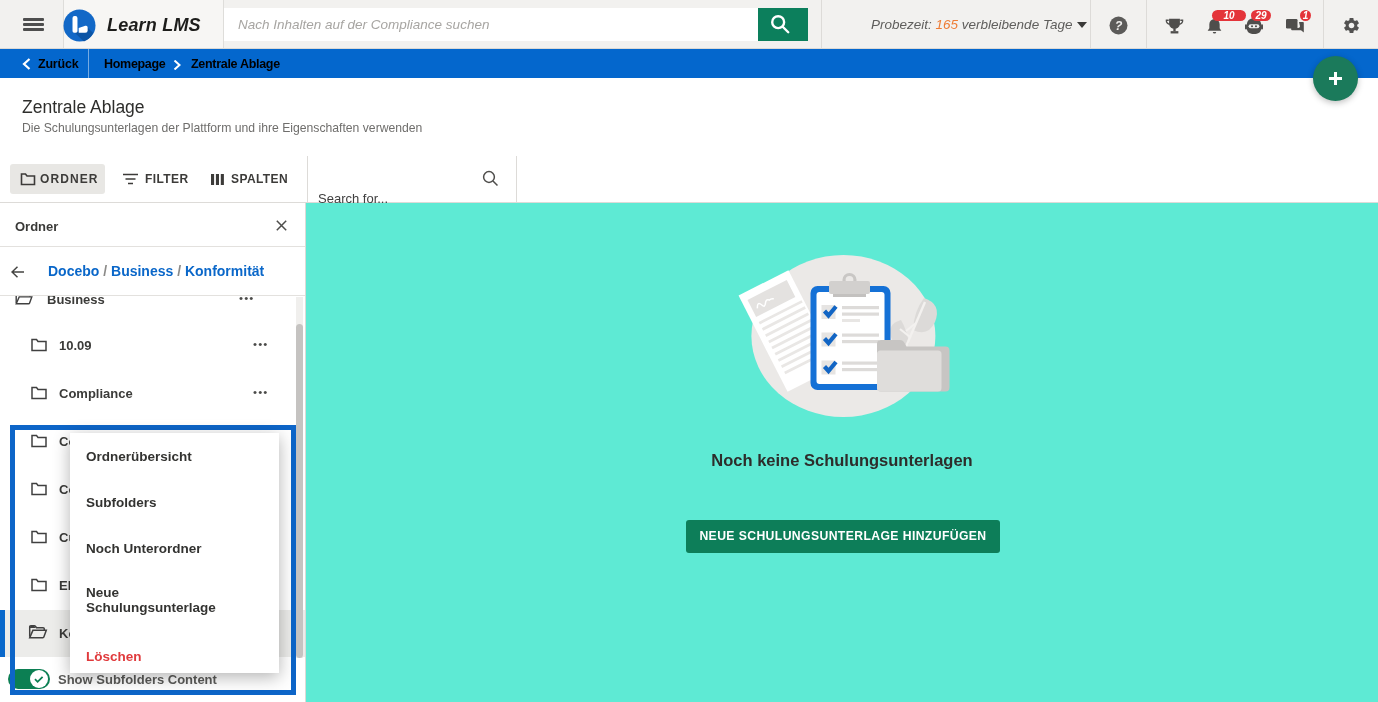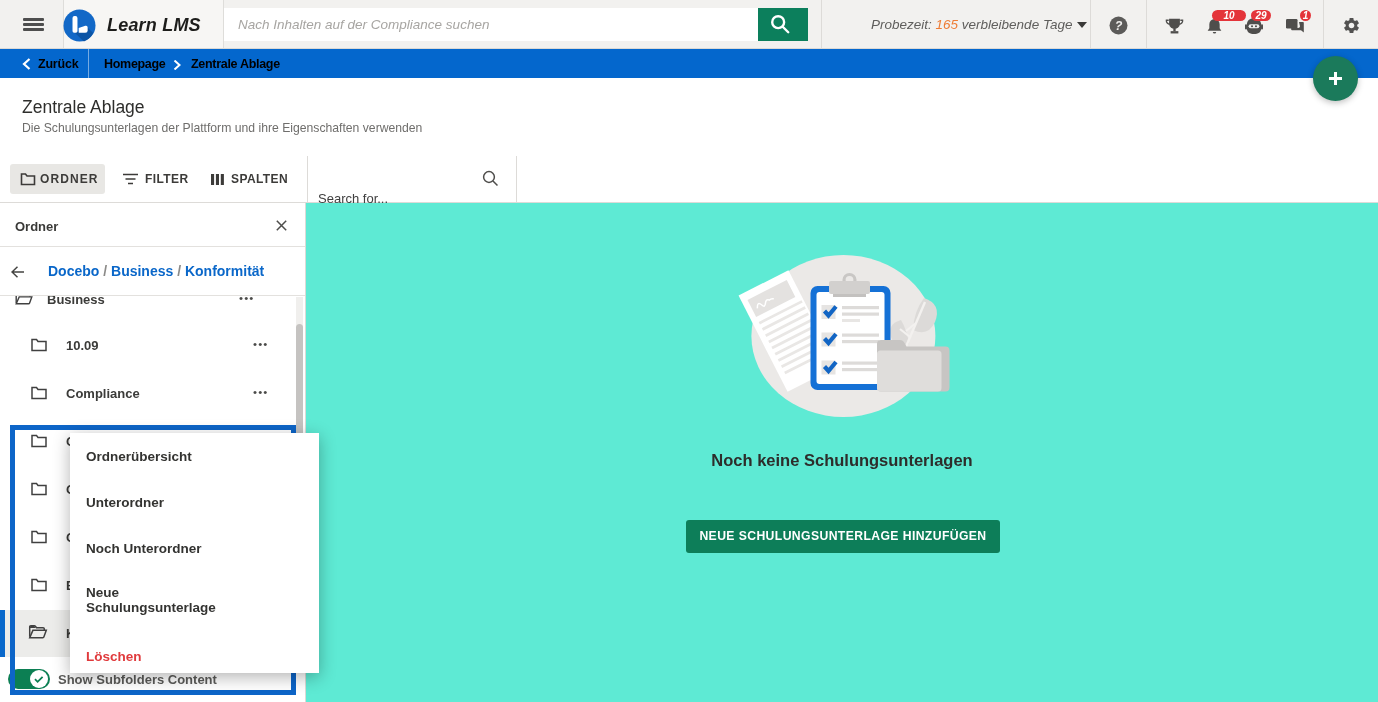--- a/index.html
+++ b/index.html
@@ -47,34 +47,34 @@
   #mainarea { position:absolute; left:306px; top:203px; width:1072px; height:499px; background:#5eead4; }
 
   #panelhead { position:absolute; left:0; top:0; width:305px; height:44px; border-bottom:1px solid #e3e1de; }
   #panelhead .t { position:absolute; left:15px; top:16px; font-size:13px; font-weight:bold; color:#3a3a38; }
   #panelcrumb { position:absolute; left:0; top:44px; width:305px; height:49px; border-bottom:1px solid #e3e1de; font-size:14px; font-weight:bold; }
   #panelcrumb .lnk { color:#0a67c9; }
   #panelcrumb .sep { color:#8b8a88; }
 
   #tree { position:absolute; left:0; top:93px; width:305px; height:365px; overflow:hidden; }
   .trow { position:absolute; left:0; width:306px; height:48px; }
-  .trow .lbl { position:absolute; left:66px; top:16px; font-size:13px; font-weight:bold; color:#3b3b39; }
+  .trow .lbl { position:absolute; left:59px; top:16px; font-size:13px; font-weight:bold; color:#3b3b39; }
   .trow .dots { position:absolute; left:253px; top:16px; font-size:11.5px; color:#4a4a48; letter-spacing:1.1px; }
   .selbar { position:absolute; left:0; width:5px; background:#0968cb; }
   #subtext { position:absolute; left:58px; top:469px; font-size:13px; font-weight:bold; color:#5b5b59; }
 
   
   #sbtrack { position:absolute; left:295.5px; top:94px; width:7px; height:361px; background:#f0efed; }
   #sbthumb { position:absolute; left:295.5px; top:121px; width:7px; height:334px; background:#c5c3c1; border-radius:4px; }
 
   
   #selbox { position:absolute; left:10px; top:425px; width:286px; height:270px; border:5px solid #0d65c8; z-index:5; }
 
   
-  #popup { position:absolute; left:70px; top:433px; width:249px; height:240px; background:#fff; box-shadow:0 4px 16px rgba(0,0,0,0.30); z-index:6;padding-left:26px; }
+  #popup { position:absolute; left:70px; top:433px; width:209px; height:240px; background:#fff; box-shadow:0 4px 16px rgba(0,0,0,0.30); z-index:6;padding-left:26px; }
   #popup .mi { position:absolute; left:16px; font-size:13.5px; font-weight:bold; color:#333331; }
 
   
   #illus { position:absolute; left:422px; top:42px; }
   #eh { position:absolute; left:0; top:248px; width:1072px; text-align:center; font-size:16.5px; font-weight:bold; color:#2d2d2b; }
   #ed { position:absolute; left:0; top:277px; width:1072px; text-align:center; font-size:13.2px; color:#4e4d4b; }
   #ebtn { position:absolute; left:380px; top:317px; width:314px; height:33px; background:#0d7e59; border-radius:3px; color:#fff; font-size:12.2px; font-weight:bold; letter-spacing:0.4px; text-align:center; line-height:33px; }
 
   #fab { position:absolute; left:1313px; top:56px; width:45px; height:45px; border-radius:50%; background:#1b7a5b; box-shadow:0 2px 6px rgba(0,0,0,0.25); z-index:10; }
   #fab:before { content:""; position:absolute; left:16.3px; top:20.8px; width:12.4px; height:3.4px; background:#fff; }
@@ -280,21 +280,21 @@
     <path d="M27 10.2 l2.6 2.6 5 -5" fill="none" stroke="#0c7f53" stroke-width="1.8"></path>
   </svg>
   <div id="subtext">Show Subfolders Content</div>
   <div id="sbtrack"></div>
     <div id="sbthumb"></div>
 </div>
 
 <div id="selbox"></div>
 <div id="popup">
   <div class="mi" style="top:16px">Ordnerübersicht</div>
-  <div class="mi" style="top:62px">Unterordner</div>
+  <div class="mi" style="top:62px">Subfolders</div>
   <div class="mi" style="top:108px">Noch Unterordner</div>
   <div class="mi" style="top:152px;width:145px">Neue Schulungsunterlage</div>
   <div class="mi" style="top:216px; color:#e03a3c">Löschen</div>
 </div>
 
 <div id="mainarea">
   <svg id="illus" width="240" height="185" viewBox="0 0 240 185">
     <ellipse cx="115.4" cy="91" rx="92" ry="81" fill="#ebe9e7"></ellipse>
 
     <g transform="rotate(-27 60 86)">

